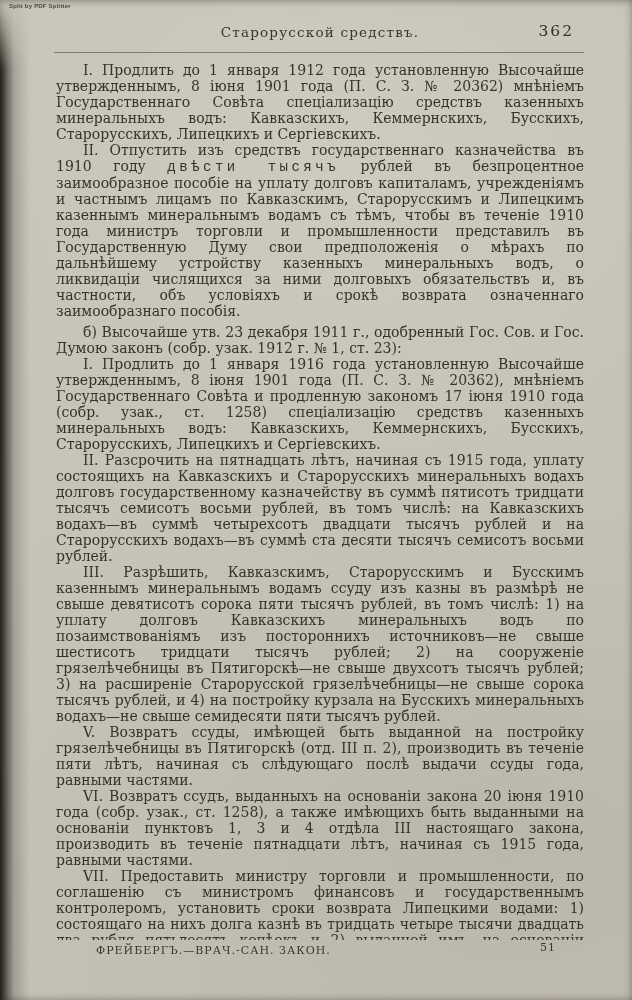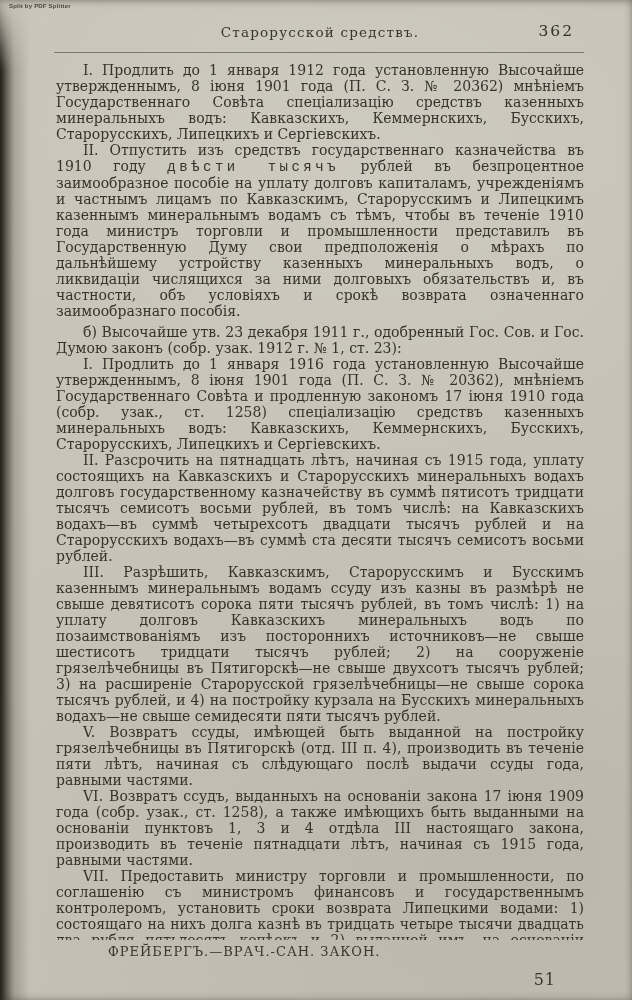--- a/index.html
+++ b/index.html
@@ -61,26 +61,26 @@
     text-align:justify;
   }
   .para { margin:0; text-indent:27px; }
   .para.section-note { margin-top:5px; }
   .spaced { letter-spacing:3.5px;font-family:Liberation Mono, monospace; }
   .footer {
     position:absolute; left:56px; top:941px; width:528px; height:18px;
     color:#3a372f;
   }
   .footer-imprint {
-    position:absolute; left:52px; top:3px;
-    font-size:13px; letter-spacing:1px;text-align:right;
+    position:absolute; left:40px; top:3px;
+    font-size:11px; letter-spacing:1px;text-align:right;
   }
   .footer-page-marker {
     position:absolute; right:28px; top:0;
-    font-size:16px; letter-spacing:1px;margin-top:29px;
+    font-size:11px; letter-spacing:1px;
   }
 </style>
 </head>
 <body>
 
 <div class="page">
   <div class="gutter"></div>
   <div class="gutter-fade-top"></div>
 
   <div class="watermark">Split by PDF Splitter</div>
@@ -91,22 +91,22 @@
   </div>
   <div class="header-rule"></div>
 
   <div class="body-text">
       <p class="para"><span>I. Продлить до 1 января 1912 года установленную Высочайше утвержденнымъ, 8 іюня 1901 года (П. С. З. № 20362) мнѣніемъ Государственнаго Совѣта спеціализацію средствъ казенныхъ минеральныхъ водъ: Кавказскихъ, Кеммернскихъ, Бусскихъ, Старорусскихъ, Липецкихъ и Сергіевскихъ.</span></p>
       <p class="para"><span>II. Отпустить изъ средствъ государственнаго казначейства въ 1910 году </span><span class="spaced">двѣсти тысячъ</span><span> рублей въ безпроцентное заимообразное пособіе на уплату долговъ капиталамъ, учрежденіямъ и частнымъ лицамъ по Кавказскимъ, Старорусскимъ и Липецкимъ казеннымъ минеральнымъ водамъ съ тѣмъ, чтобы въ теченіе 1910 года министръ торговли и промышленности представилъ въ Государственную Думу свои предположенія о мѣрахъ по дальнѣйшему устройству казенныхъ минеральныхъ водъ, о ликвидаціи числящихся за ними долговыхъ обязательствъ и, въ частности, объ условіяхъ и срокѣ возврата означеннаго заимообразнаго пособія.</span></p>
       <p class="para section-note"><span>б) Высочайше утв. 23 декабря 1911 г., одобренный Гос. Сов. и Гос. Думою законъ (собр. узак. 1912 г. № 1, ст. 23):</span></p>
       <p class="para"><span>I. Продлить до 1 января 1916 года установленную Высочайше утвержденнымъ, 8 іюня 1901 года (П. С. З. № 20362), мнѣніемъ Государственнаго Совѣта и продленную закономъ 17 іюня 1910 года (собр. узак., ст. 1258) спеціализацію средствъ казенныхъ минеральныхъ водъ: Кавказскихъ, Кеммернскихъ, Бусскихъ, Старорусскихъ, Липецкихъ и Сергіевскихъ.</span></p>
       <p class="para"><span>II. Разсрочить на пятнадцать лѣтъ, начиная съ 1915 года, уплату состоящихъ на Кавказскихъ и Старорусскихъ минеральныхъ водахъ долговъ государственному казначейству въ суммѣ пятисотъ тридцати тысячъ семисотъ восьми рублей, въ томъ числѣ: на Кавказскихъ водахъ—въ суммѣ четырехсотъ двадцати тысячъ рублей и на Старорусскихъ водахъ—въ суммѣ ста десяти тысячъ семисотъ восьми рублей.</span></p>
       <p class="para"><span>III. Разрѣшить, Кавказскимъ, Старорусскимъ и Бусскимъ казеннымъ минеральнымъ водамъ ссуду изъ казны въ размѣрѣ не свыше девятисотъ сорока пяти тысячъ рублей, въ томъ числѣ: 1) на уплату долговъ Кавказскихъ минеральныхъ водъ по позаимствованіямъ изъ постороннихъ источниковъ—не свыше шестисотъ тридцати тысячъ рублей; 2) на сооруженіе грязелѣчебницы въ Пятигорскѣ—не свыше двухсотъ тысячъ рублей; 3) на расширеніе Старорусской грязелѣчебницы—не свыше сорока тысячъ рублей, и 4) на постройку курзала на Бусскихъ минеральныхъ водахъ—не свыше семидесяти пяти тысячъ рублей.</span></p>
-      <p class="para"><span>V. Возвратъ ссуды, имѣющей быть выданной на постройку грязелѣчебницы въ Пятигорскѣ (отд. III п. 4), производить въ теченіе пяти лѣтъ, начиная съ слѣдующаго послѣ выдачи ссуды года, равными частями.</span></p>
-      <p class="para"><span>VI. Возвратъ ссудъ, выданныхъ на основаніи закона 17 іюня 1909 года (собр. узак., ст. 1258), а также имѣющихъ быть выданными на основаніи пунктовъ 1, 3 и 4 отдѣла III настоящаго закона, производить въ теченіе пятнадцати лѣтъ, начиная съ 1915 года, равными частями.</span></p>
+      <p class="para"><span>V. Возвратъ ссуды, имѣющей быть выданной на постройку грязелѣчебницы въ Пятигорскѣ (отд. III п. 2), производить въ теченіе пяти лѣтъ, начиная съ слѣдующаго послѣ выдачи ссуды года, равными частями.</span></p>
+      <p class="para"><span>VI. Возвратъ ссудъ, выданныхъ на основаніи закона 20 іюня 1910 года (собр. узак., ст. 1258), а также имѣющихъ быть выданными на основаніи пунктовъ 1, 3 и 4 отдѣла III настоящаго закона, производить въ теченіе пятнадцати лѣтъ, начиная съ 1915 года, равными частями.</span></p>
       <p class="para"><span>VII. Предоставить министру торговли и промышленности, по соглашенію съ министромъ финансовъ и государственнымъ контролеромъ, установить сроки возврата Липецкими водами: 1) состоящаго на нихъ долга казнѣ въ тридцать четыре тысячи двадцать два рубля пятьдесятъ копѣекъ и 2) выданной имъ, на основаніи закона 17 іюня 1910 года (собр. узак., ст. 1258), ссуды на уплату долговъ въ суммѣ тринадцати тысячъ рублей.</span></p>
     </div>
 
   <div class="footer">
     <div class="footer-imprint">ФРЕЙБЕРГЪ.—ВРАЧ.-САН. ЗАКОН.</div>
     <div class="footer-page-marker">51</div>
   </div>
 
   <div class="edge-vignette"></div>
 </div>

